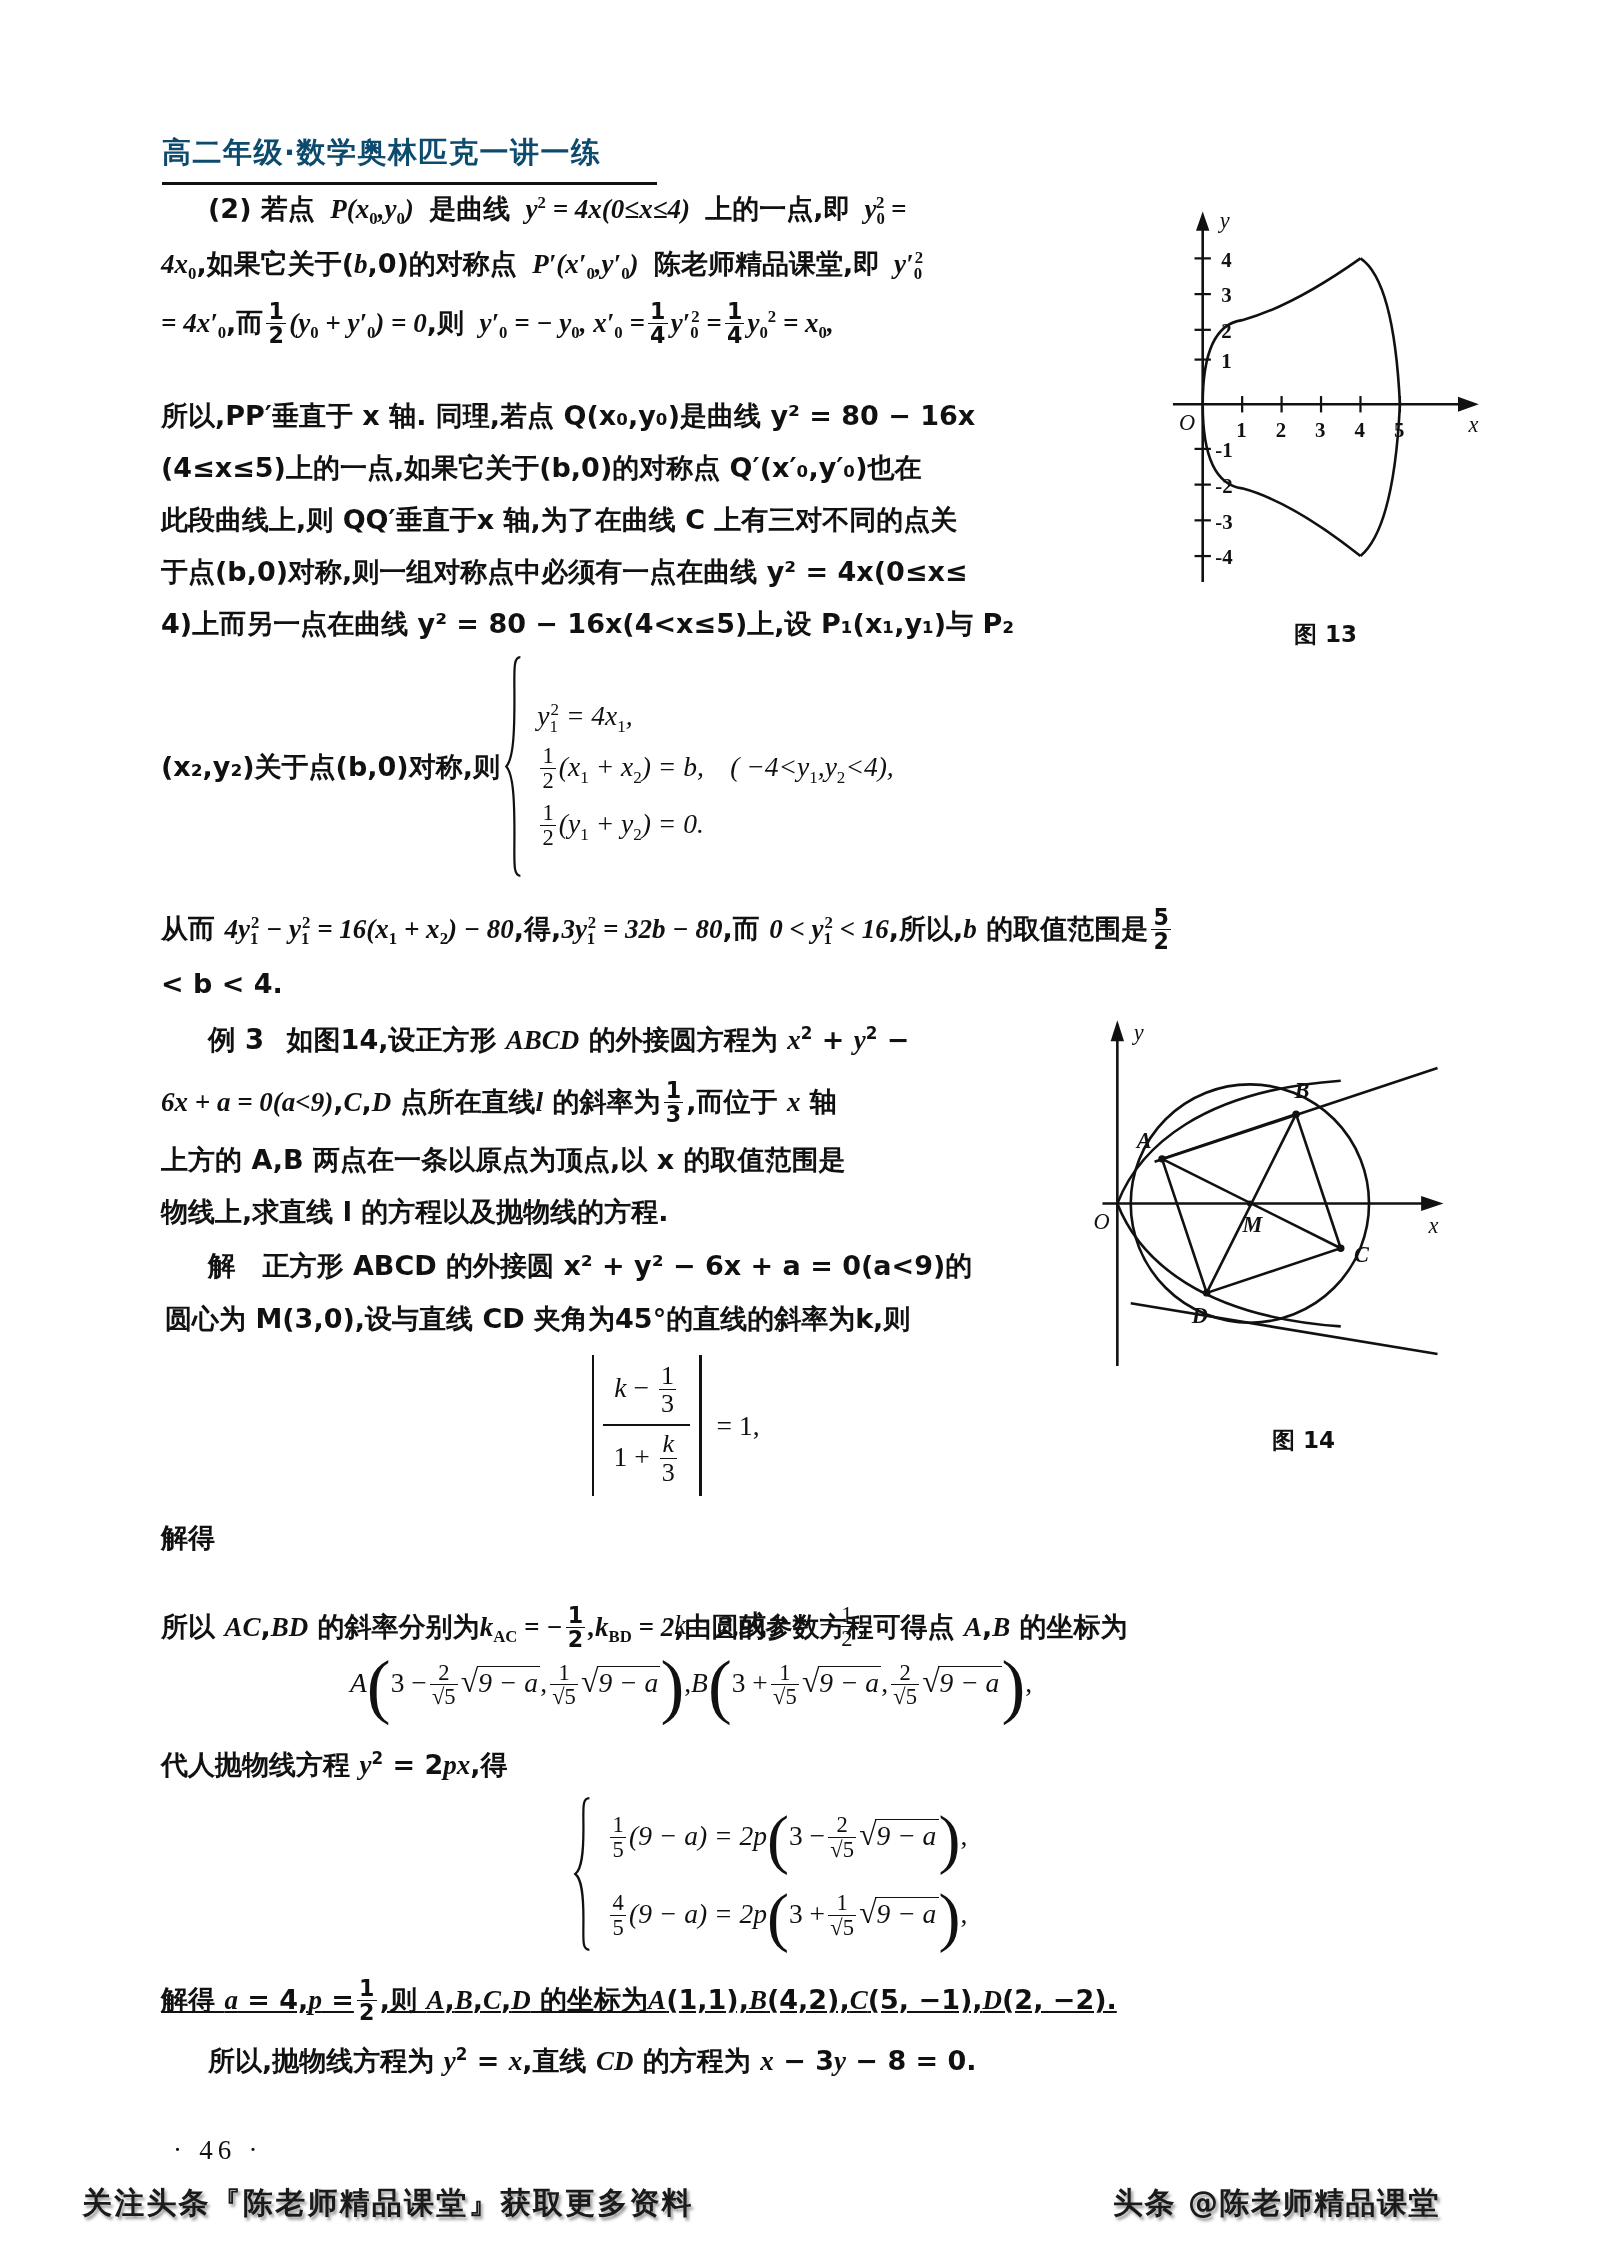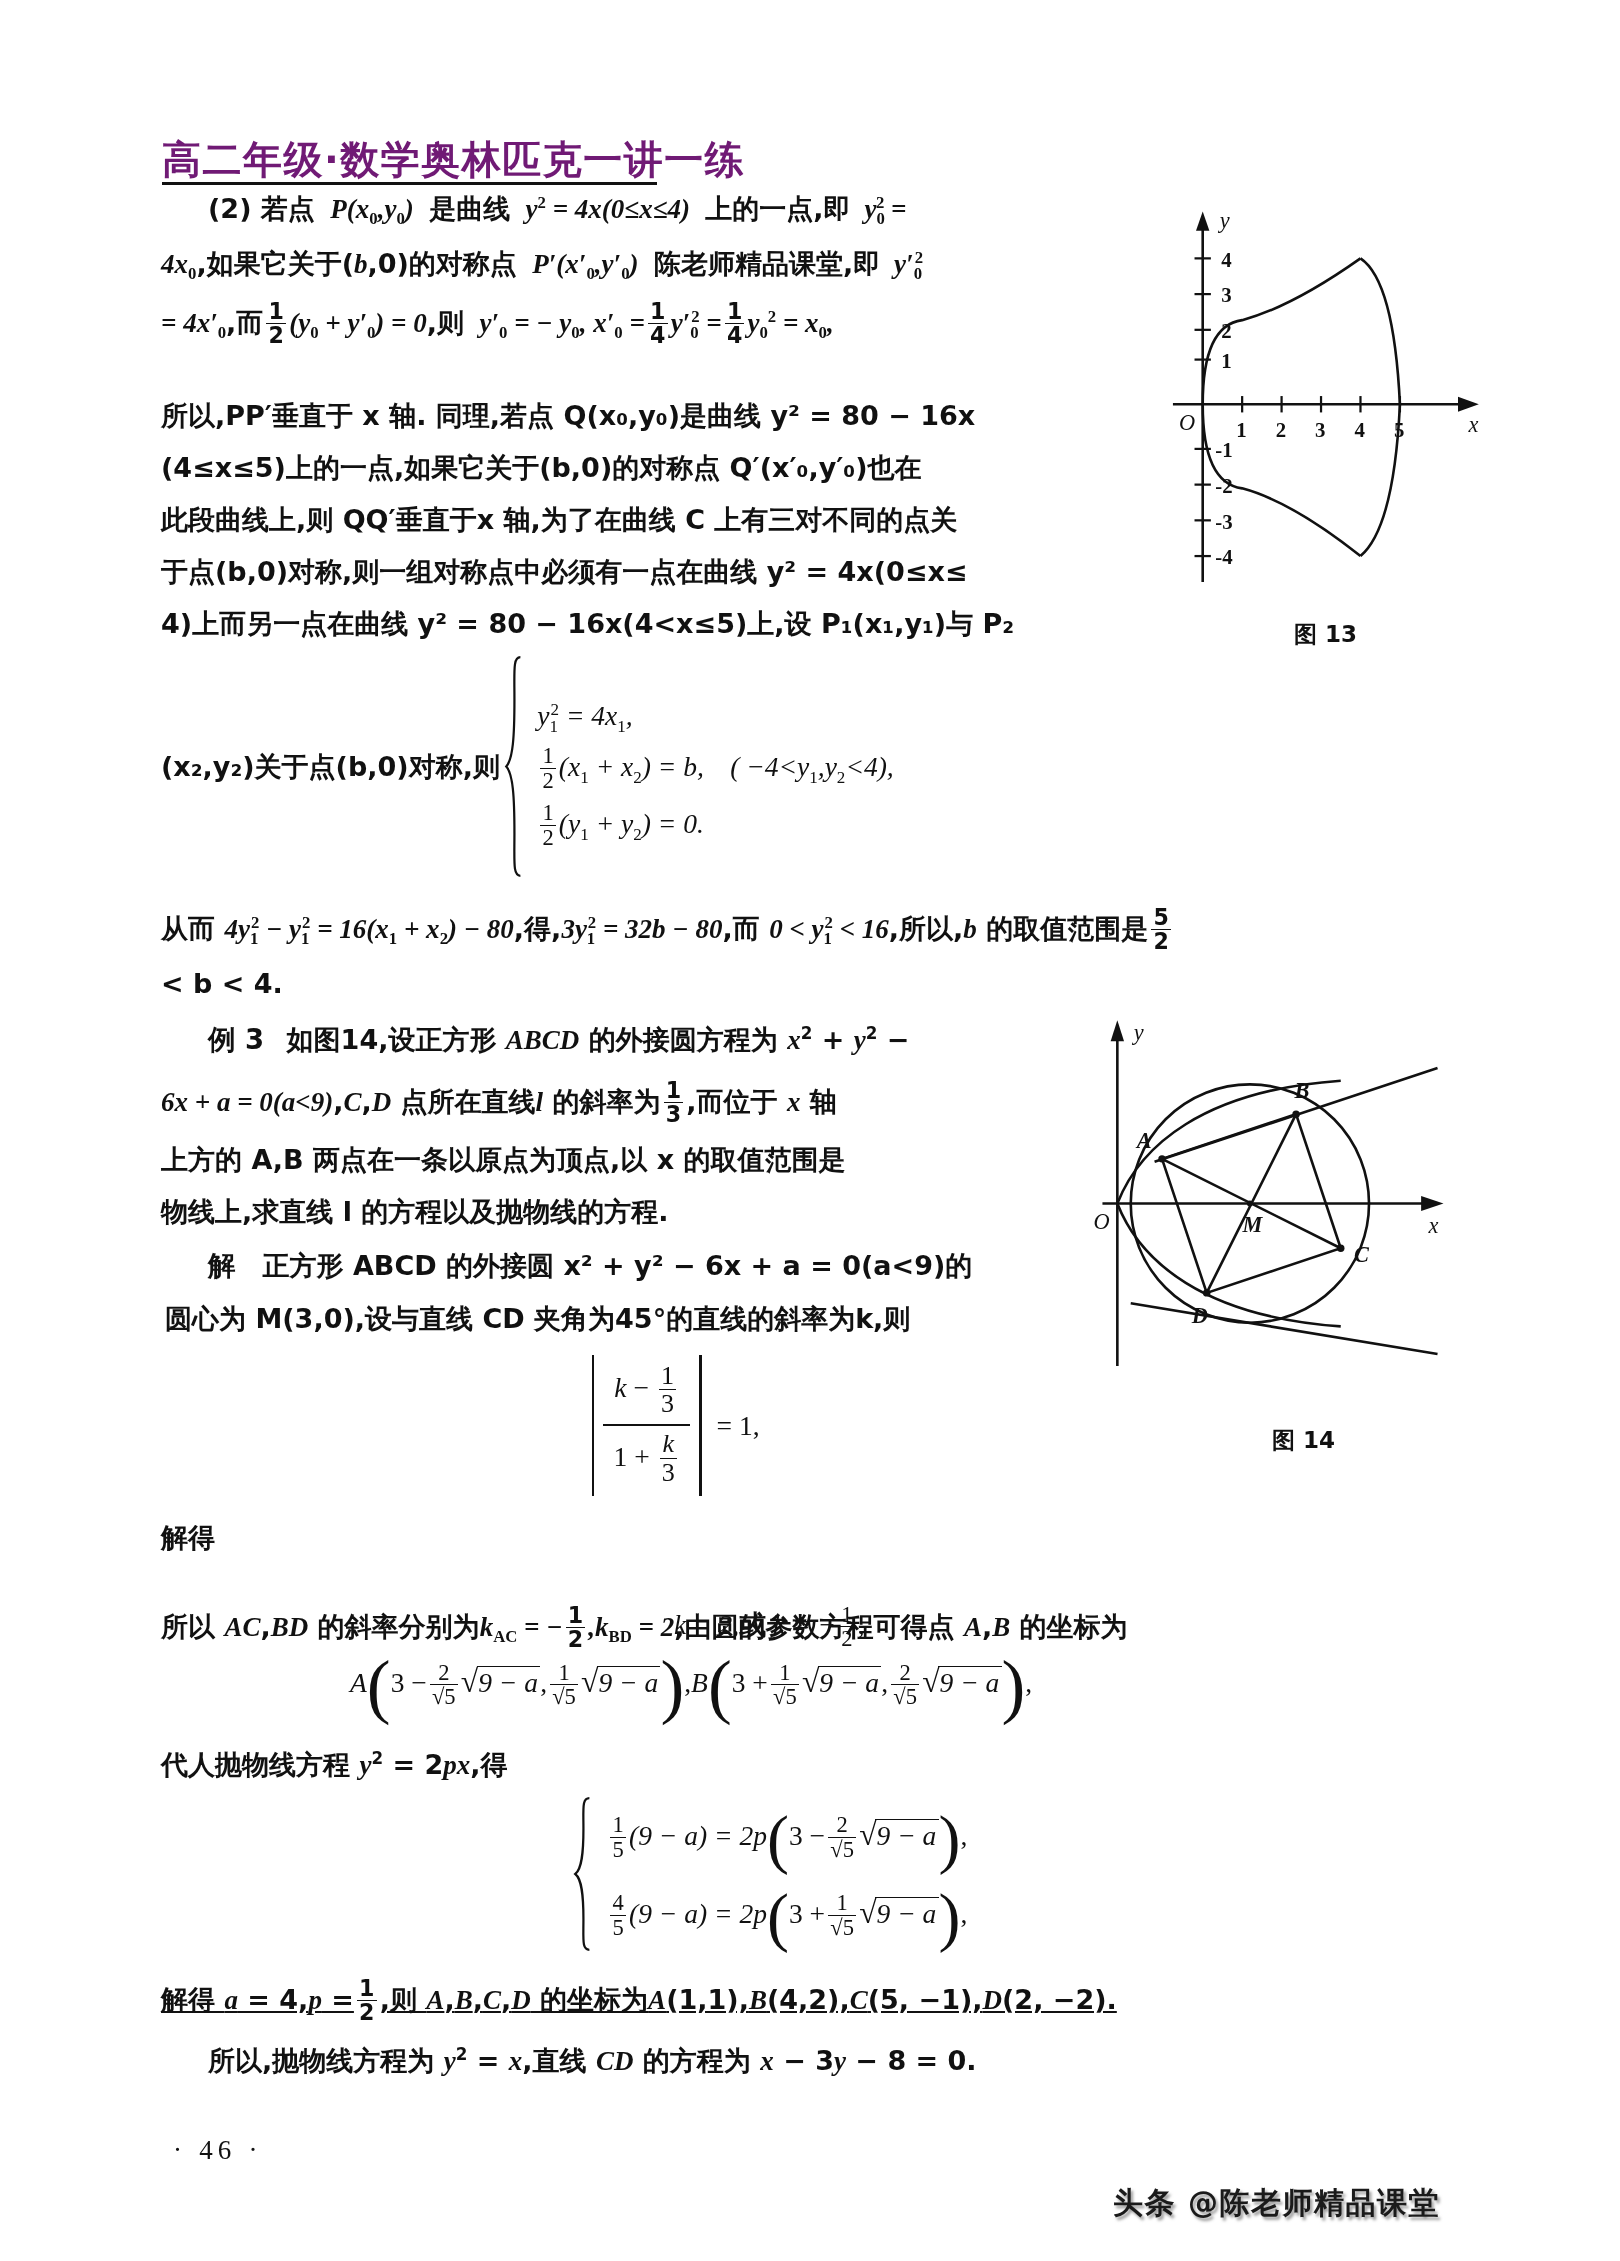--- a/index.html
+++ b/index.html
@@ -15,23 +15,23 @@
     position:absolute; left:0; top:0; width:1620px; height:2261px;
   }
 
   
   .header {
     position:absolute; left:162px; top:133px; width:1266px;
   }
   .header-title {
     font-family:"DejaVu Sans", sans-serif;
     font-weight:bold;
-    font-size:39px;
+    font-size:29px;
     letter-spacing:1.5px;
-    color:#701a75;
+    color:#0c4a6e;
     display:inline-block;
     padding-bottom:5.2px;
   }
   .header-rule {
     position:absolute; left:0; top:49px; width:495px; height:3px;
     background:#111;
   }
   .ln { position:absolute; white-space:nowrap; }
   .cn { font-family:"DejaVu Sans", sans-serif; font-size:27px; font-weight:600; }
   .mi { font-family:"Liberation Serif", serif; font-style:italic; }
@@ -326,16 +326,17 @@
       <text x="96" y="198" font-family="Liberation Serif, serif" font-style="italic" font-weight="bold" font-size="30" fill="#111">A</text>
       <text x="308" y="130" font-family="Liberation Serif, serif" font-style="italic" font-weight="bold" font-size="30" fill="#111">B</text>
       <text x="388" y="350" font-family="Liberation Serif, serif" font-style="italic" font-weight="bold" font-size="30" fill="#111">C</text>
       <text x="170" y="432" font-family="Liberation Serif, serif" font-style="italic" font-weight="bold" font-size="30" fill="#111">D</text>
       <text x="238" y="310" font-family="Liberation Serif, serif" font-style="italic" font-weight="bold" font-size="30" fill="#111">M</text>
     </svg>
     <div class="fig-cap" style="top:424px;">图 14</div>
   </div>
 
   <div class="page-num">· 46 ·</div>
+  <div class="wm-left">关注头条『陈老师精品课堂』获取更多资料</div>
   <div class="wm-right">头条 @陈老师精品课堂</div>
 
 </div>
 
 
 </body></html>

